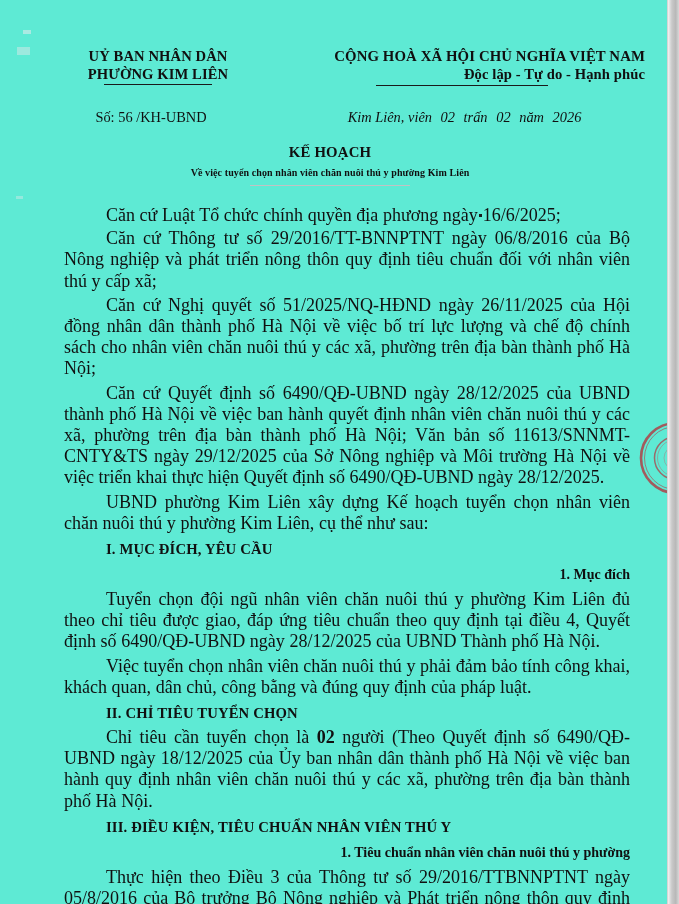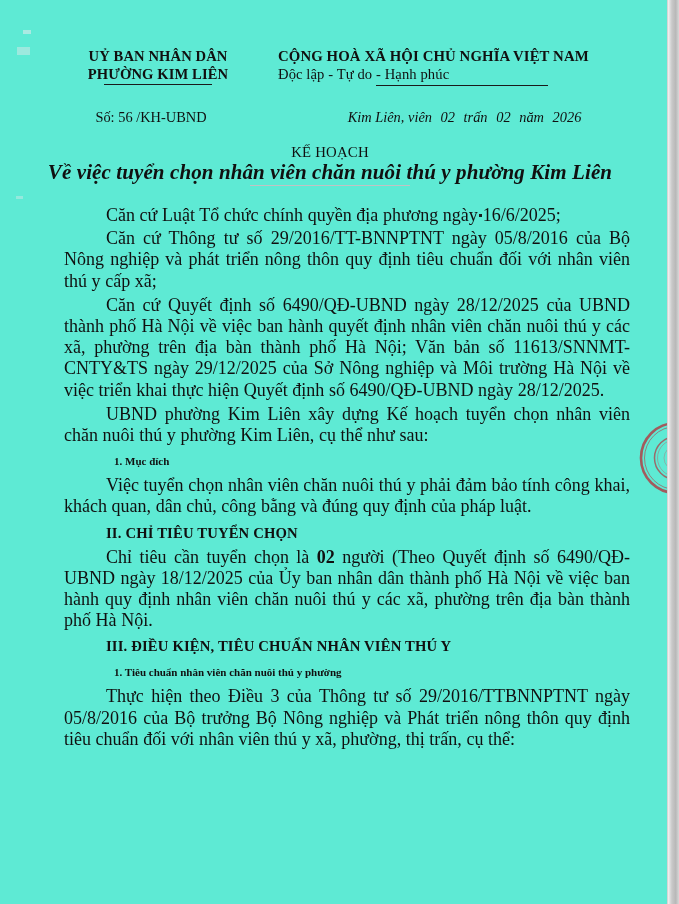--- a/index.html
+++ b/index.html
@@ -71,31 +71,31 @@
     white-space: nowrap;
   }
   .rule-issuer {
     width: 108px;
     height: 1px;
     background: #1a1a1a;
     margin: 1px auto 0 auto;
   }
   .nation-block {
     flex: 1;
-    text-align: left;
+    text-align: right;
   }
   .nation-line1 {
     font-weight: bold;
     font-size: 14.8px;
     line-height: 18px;
     letter-spacing: 0.1px;
     white-space: nowrap;
   }
   .nation-line2 {
-    font-weight: normal;
+    font-weight: bold;
     font-size: 14.6px;
     line-height: 19px;
     letter-spacing: 0.1px;
     white-space: nowrap;
   }
   .rule-nation {
     width: 172px;
     height: 1px;
     background: #1a1a1a;
     margin: 1px auto 0 auto;
@@ -132,32 +132,31 @@
 
   
   .title-wrap {
     position: absolute;
     left: 0;
     top: 143px;
     width: 660px;
     text-align: center;
   }
   .title-main {
-    font-weight: normal;
+    font-weight: bold;
     font-size: 14.8px;
     line-height: 19px;
     letter-spacing: 0.2px;
   }
   .title-sub {
     font-weight: bold;
-    font-size: 21px;
+    font-size: 10px;
     line-height: 21px;
     letter-spacing: 0.1px;
     white-space: nowrap;
-    font-style: italic;
   }
   .rule-title {
     width: 160px;
     height: 1px;
     background: #c2c2c2;
     margin: 2px auto 0 auto;
   }
 
   
   .body-wrap {
@@ -180,25 +179,25 @@
     margin: 4px 0 3px 0;
     font-size: 14.7px;
     line-height: 22px;
     font-weight: bold;
     text-indent: 42px;
     text-align: left;
     letter-spacing: 0.15px;
   }
   p.heading-2 {
     margin: 4px 0 3px 0;
-    font-size: 11px;
+    font-size: 14px;
     line-height: 22px;
     font-weight: bold;
     text-indent: 50px;
-    text-align: left;
+    text-align: right;
   }
   .b { font-weight: bold; }
   .dotmark {
     display: inline-block;
     width: 3px;
     height: 3px;
     background: #1a1a1a;
     vertical-align: middle;
     margin: 0 1px 3px 1px;
   }
@@ -249,30 +248,33 @@
     <div class="title-wrap">
       <div class="title-main">KẾ HOẠCH</div>
       <div class="title-sub">Về việc tuyển chọn nhân viên chăn nuôi thú y phường Kim Liên</div>
       <div class="rule-title"></div>
     </div>
 
     <div class="body-wrap">
 
       <p class="para"><span>Căn cứ Luật Tổ chức chính quyền địa phương ngày</span><span class="dotmark"></span><span>16/6/2025;</span></p>
 
-      <p class="para last-in-group">Căn cứ Thông tư số 29/2016/TT-BNNPTNT ngày 05/8/2016 của Bộ Nông nghiệp và phát triển nông thôn quy định tiêu chuẩn đối với nhân viên thú y cấp xã;</p>
-
+      <p class="para last-in-group">Căn cứ Thông tư số 29/2016/TT-BNNPTNT ngày 06/8/2016 của Bộ Nông nghiệp và phát triển nông thôn quy định tiêu chuẩn đối với nhân viên thú y cấp xã;</p>
+
+      <p class="para last-in-group">Căn cứ Nghị quyết số 51/2025/NQ-HĐND ngày 26/11/2025 của Hội đồng nhân dân thành phố Hà Nội về việc bố trí lực lượng và chế độ chính sách cho nhân viên chăn nuôi thú y các xã, phường trên địa bàn thành phố Hà Nội;</p>
 
       <p class="para last-in-group">Căn cứ Quyết định số 6490/QĐ-UBND ngày 28/12/2025 của UBND thành phố Hà Nội về việc ban hành quyết định nhân viên chăn nuôi thú y các xã, phường trên địa bàn thành phố Hà Nội; Văn bản số 11613/SNNMT-CNTY&amp;TS ngày 29/12/2025 của Sở Nông nghiệp và Môi trường Hà Nội về việc triển khai thực hiện Quyết định số 6490/QĐ-UBND ngày 28/12/2025.</p>
 
       <p class="para last-in-group">UBND phường Kim Liên xây dựng Kế hoạch tuyển chọn nhân viên chăn nuôi thú y phường Kim Liên, cụ thể như sau:</p>
 
+      <p class="heading-1">I. MỤC ĐÍCH, YÊU CẦU</p>
 
       <p class="heading-2">1. Mục đích</p>
 
+      <p class="para last-in-group">Tuyển chọn đội ngũ nhân viên chăn nuôi thú y phường Kim Liên đủ theo chỉ tiêu được giao, đáp ứng tiêu chuẩn theo quy định tại điều 4, Quyết định số 6490/QĐ-UBND ngày 28/12/2025 của UBND Thành phố Hà Nội.</p>
 
 
       <p class="para last-in-group">Việc tuyển chọn nhân viên chăn nuôi thú y phải đảm bảo tính công khai, khách quan, dân chủ, công bằng và đúng quy định của pháp luật.</p>
 
       <p class="heading-1">II. CHỈ TIÊU TUYỂN CHỌN</p>
 
       <p class="para last-in-group"><span>Chỉ tiêu cần tuyển chọn là</span> <span class="b">02</span> <span>người (Theo Quyết định số 6490/QĐ-UBND ngày 18/12/2025 của Ủy ban nhân dân thành phố Hà Nội về việc ban hành quy định nhân viên chăn nuôi thú y các xã, phường trên địa bàn thành phố Hà Nội.</span></p>
 
       <p class="heading-1">III. ĐIỀU KIỆN, TIÊU CHUẨN NHÂN VIÊN THÚ Y</p>
 

